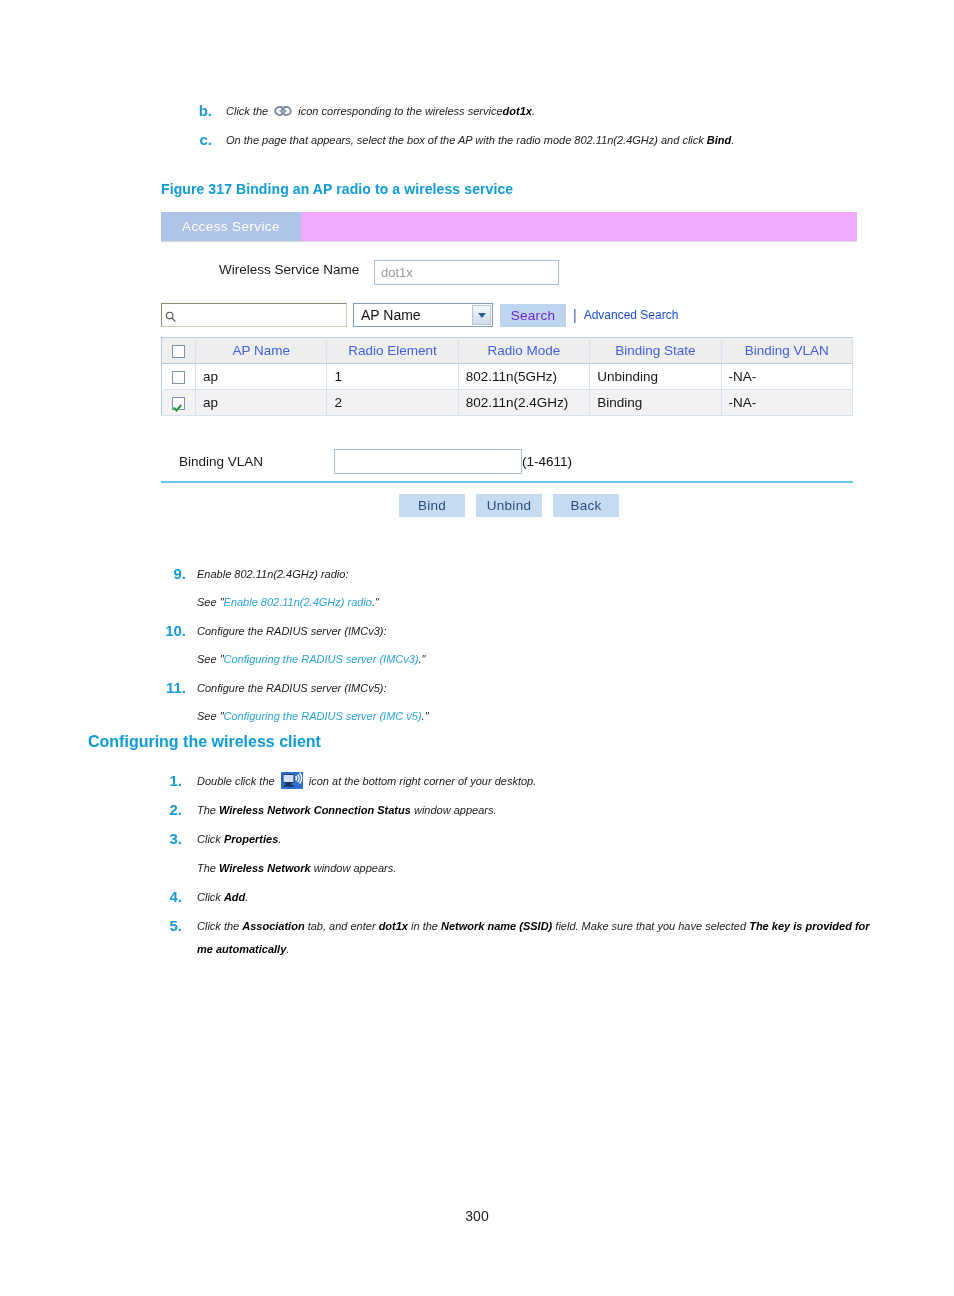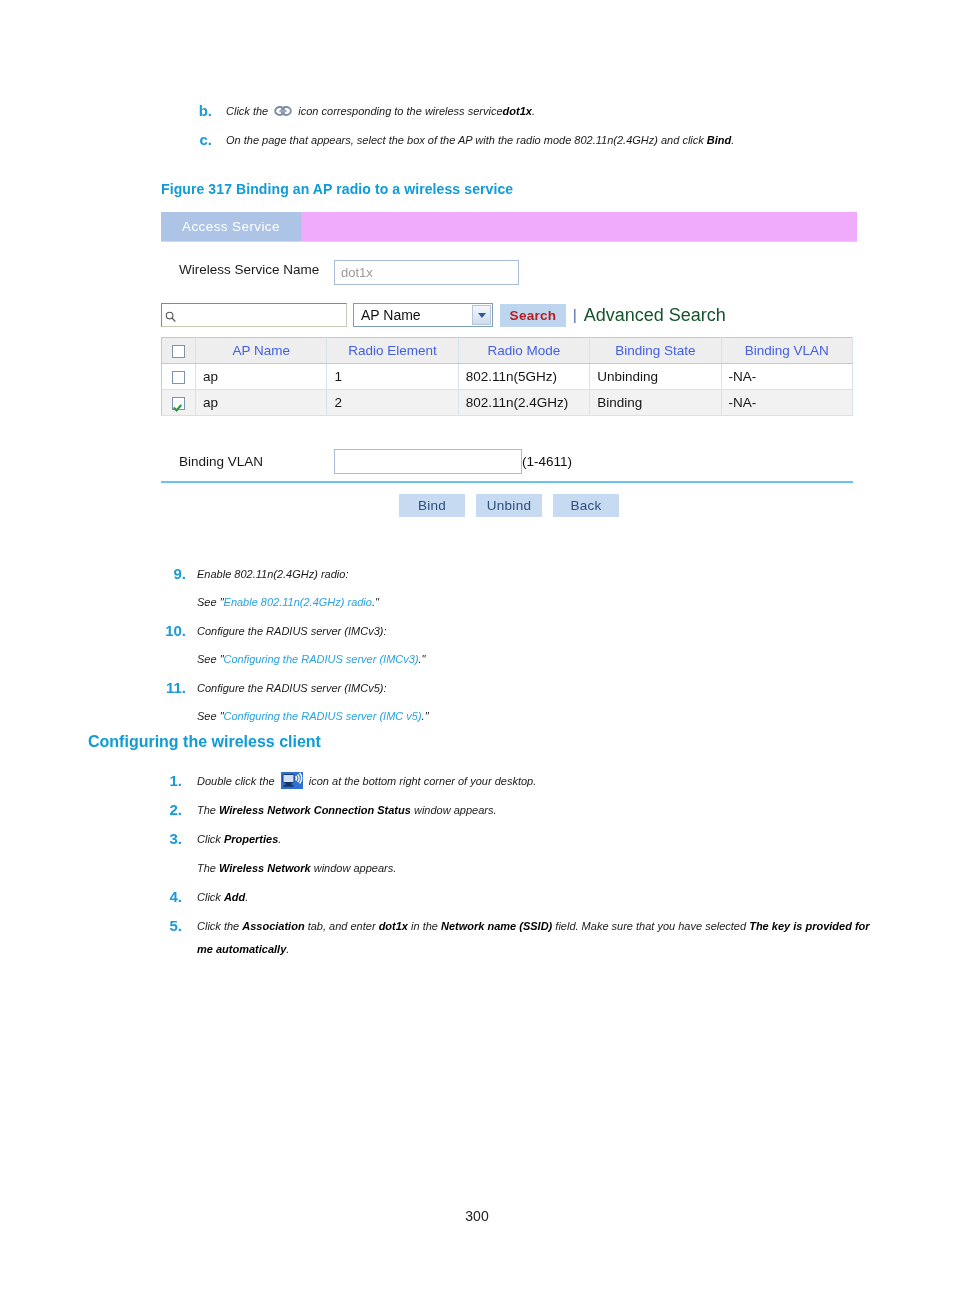--- a/index.html
+++ b/index.html
@@ -107,20 +107,21 @@
     display: flex;
     align-items: flex-start;
     margin-top: 18px;
     padding-left: 18px;
   }
   .svc-label {
     width: 155px;
     font-size: 13.5px;
     line-height: 19px;
     color: #1a1a1a;
+    margin-left: 40px;
   }
   .svc-input {
     width: 185px;
     height: 25px;
     border: 1px solid #a8bcd8;
     background: #ffffff;
     font-size: 13px;
     color: #9a9a9a;
     padding: 0 6px;
     line-height: 25px;
@@ -171,28 +172,27 @@
     display: flex; align-items: center; justify-content: center;
     box-sizing: border-box;
   }
   .caret { width: 0; height: 0; border-left: 4px solid transparent; border-right: 4px solid transparent; border-top: 5px solid #2d5d96; }
 
   .btn-search {
     margin-left: 7px;
     min-width: 66px;
     height: 23px;
     background: #bed5ef;
-    color: #b91c1c;
+    color: #6d28d9;
     font-size: 13.5px;
     display: flex; align-items: center; justify-content: center;
     letter-spacing: .3px;
-    font-weight: bold;
   }
   .pipe { margin: 0 7px; color: #4060a0; font-size: 14px; }
-  .adv-search { color: #14532d; font-size: 18px; }
+  .adv-search { color: #1d4ed8; font-size: 12px; }
 
   
   .grid {
     margin-top: 9px;
     border: 1px solid #b6cbe6;
     border-collapse: collapse;
     width: 692px;
     table-layout: fixed;
     background: #fff;
   }

